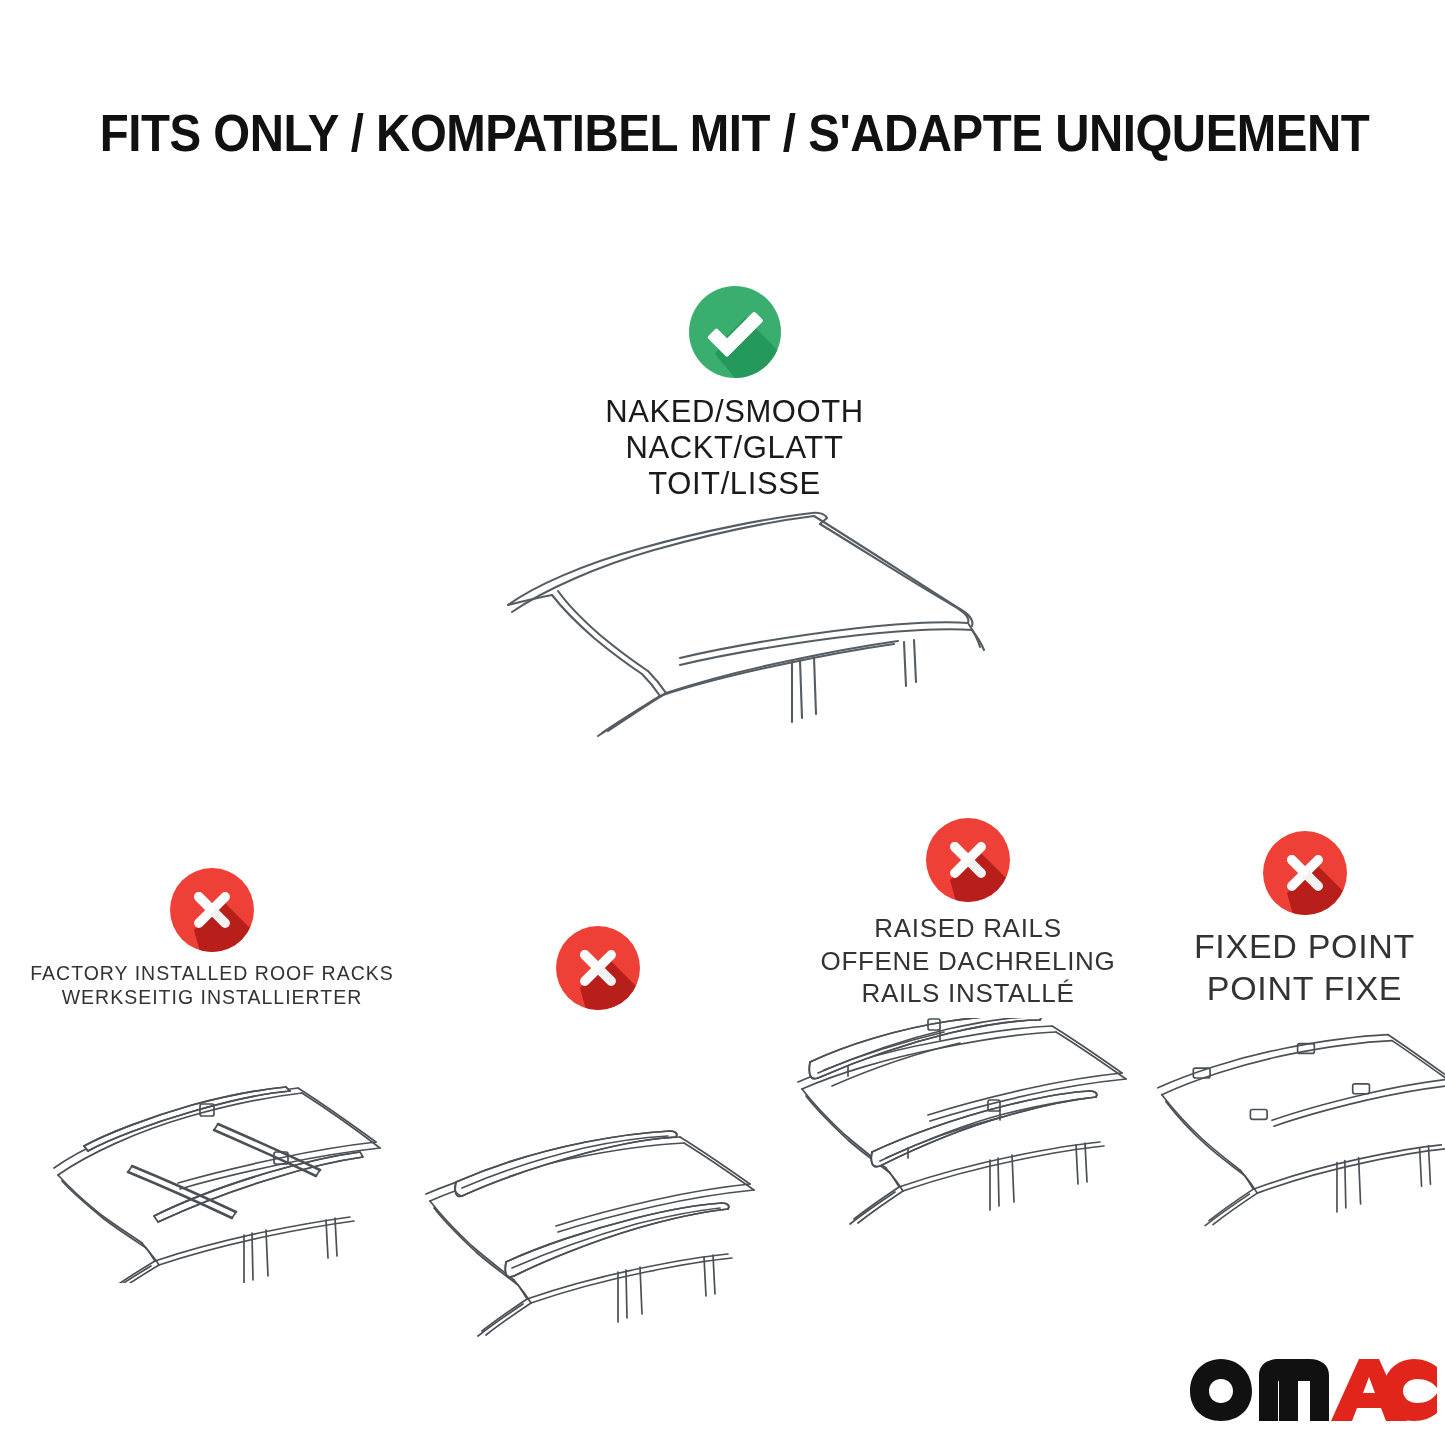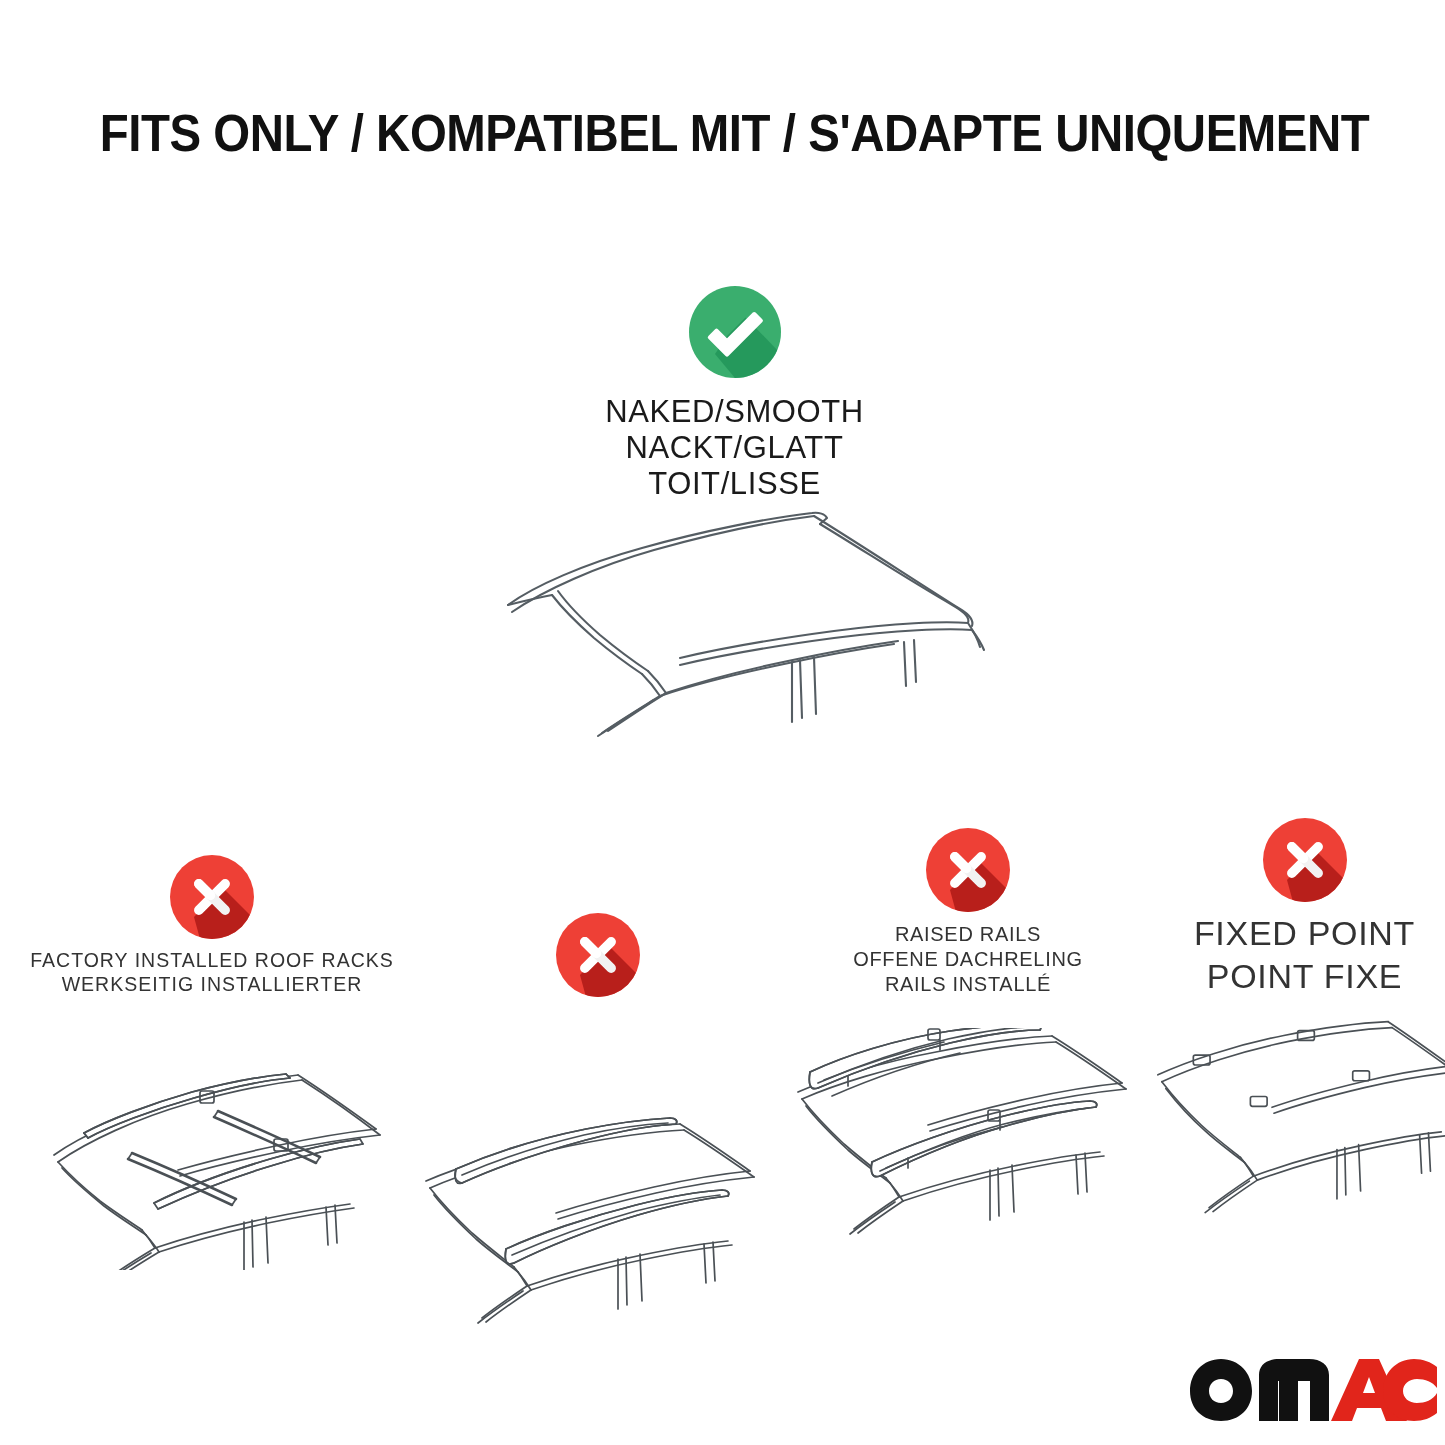--- a/index.html
+++ b/index.html
@@ -81,21 +81,21 @@
     line-height:1.22;
     letter-spacing:1.1px;
   }
   .cell-caption div{white-space:nowrap;}
 
   .cell-1{width:400px;}
   .cell-1 .cell-caption{font-size:19.5px;letter-spacing:1.0px;line-height:1.22;}
   .cell-2{width:372px;}
   .cell-2 .cell-caption{font-size:25px;letter-spacing:0.7px;line-height:1.25;}
   .cell-3{width:368px;}
-  .cell-3 .cell-caption{font-size:20px;letter-spacing:0.7px;line-height:1.25;}
+  .cell-3 .cell-caption{font-size:26px;letter-spacing:0.7px;line-height:1.25;}
   .cell-4{width:305px;}
   .cell-4 .cell-caption{font-size:34px;letter-spacing:0.7px;line-height:1.25;}
 
   .cell-art{
     position:absolute;
     left:0;top:200px;
     width:100%;
     display:flex;
     justify-content:center;
   }

